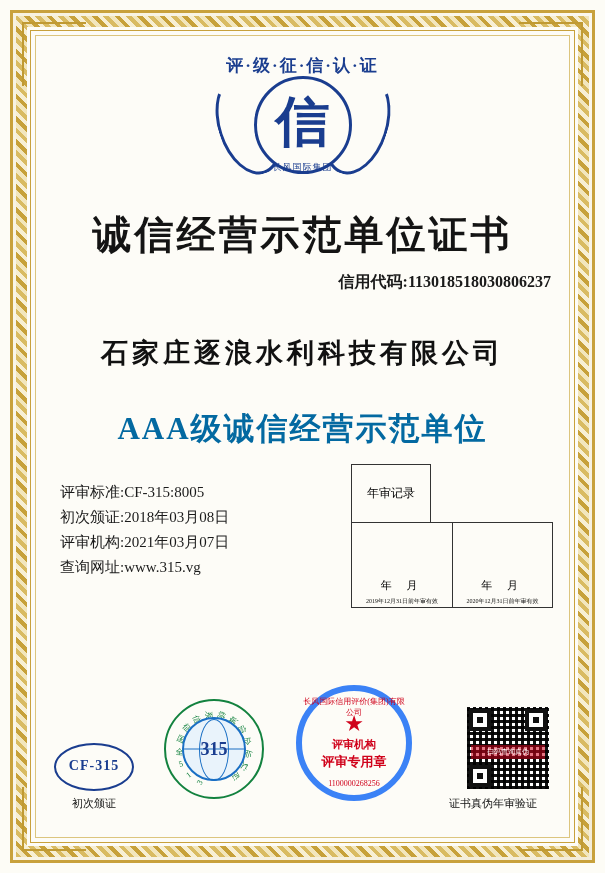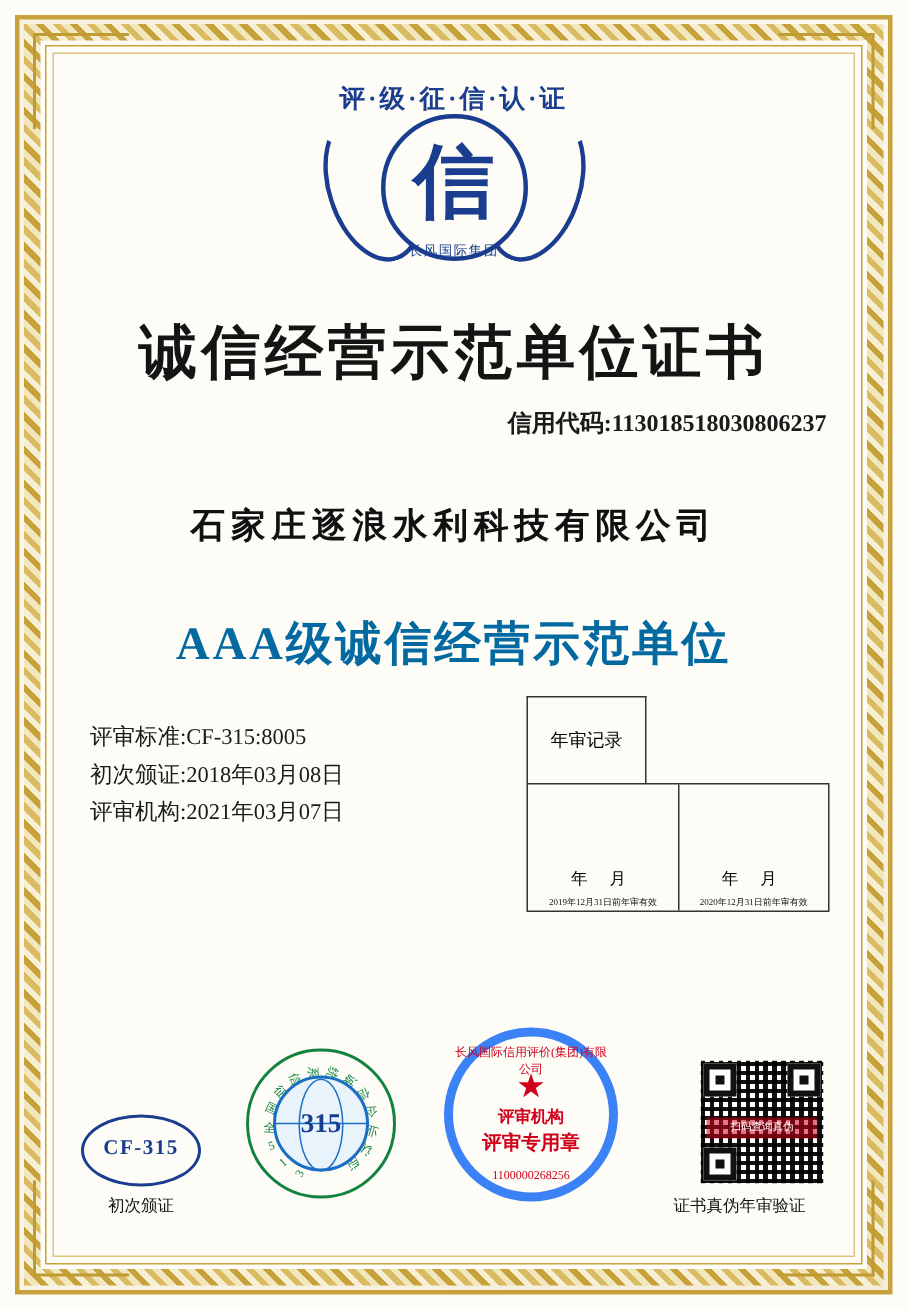--- a/index.html
+++ b/index.html
@@ -160,21 +160,21 @@
     font-size: 16px;
     font-weight: bold;
     color: #1a1a1a;
     font-family: "Liberation Serif", serif;
   }
 
   .company-name {
     position: absolute;
     top: 295px; left: 0; right: 0;
     text-align: center;
-    font-size: 23px;
+    font-size: 27px;
     font-weight: bold;
     color: #111111;
     letter-spacing: 4px;
     font-family: "Liberation Serif", serif;
   }
 
   .grade-line {
     position: absolute;
     top: 368px; left: 0; right: 0;
     text-align: center;
@@ -458,20 +458,21 @@
     </div>
 
     <div class="company-name">石家庄逐浪水利科技有限公司</div>
 
     <div class="grade-line">AAA级诚信经营示范单位</div>
 
     <div class="details">
       <div>评审标准:CF-315:8005</div>
       <div>初次颁证:2018年03月08日</div>
       <div>评审机构:2021年03月07日</div>
+      <div>查询网址:www.315.vg</div>
     </div>
 
     <div class="review-table">
       <div class="review-title">年审记录</div>
       <div class="review-grid">
         <div class="review-cell">
           <div class="review-ym">年 月</div>
           <div class="review-note">2019年12月31日前年审有效</div>
         </div>
         <div class="review-cell">

